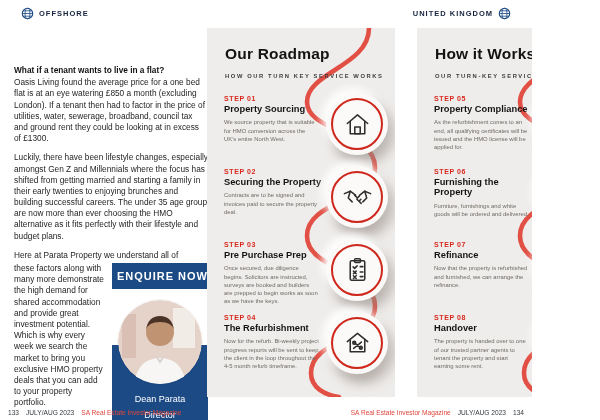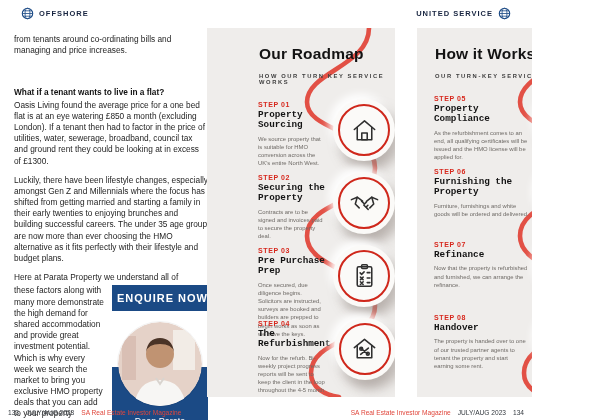--- a/index.html
+++ b/index.html
@@ -19,30 +19,30 @@
   .wrap-row { display:flex; gap:6px; }
   .narrow-col { width:94px; }
   .cta-col { width:96px; display:flex; flex-direction:column; }
   .cta-btn { background:#1b4a85; color:#fff; border:none; font-family:inherit; font-weight:700; font-size:11px; letter-spacing:1px; height:26px; width:96px; cursor:pointer;text-align:right; }
   .person-card { position:relative; background:#1b4a85; margin-top:56px; padding:47px 4px 11px; text-align:center; }
   .avatar { position:absolute; top:-45px; left:50%; transform:translateX(-50%); width:84px; height:84px; border-radius:50%; overflow:hidden; box-shadow:0 0 0 1px rgba(0,0,0,.05); }
   .person-card .line { color:#ffffff; font-size:9px; line-height:1.75; font-weight:400; }
 
   
   .panel { position:absolute; top:28px; height:369px; background:#efedeb; overflow:hidden; }
-  #panel-roadmap { left:207px; width:188px;padding-left:34px; }
+  #panel-roadmap { left:207px; width:188px; }
   #panel-how { left:417px; width:193px; }
   .curve { position:absolute; inset:0; z-index:0; }
   .panel-title { position:relative; z-index:1; font-size:15.5px; font-weight:800; color:#131313; margin:17px 0 0 18px; letter-spacing:.2px; }
   .panel-sub { position:relative; z-index:1; font-size:5.8px; letter-spacing:1.6px; color:#3d3d3d; margin:10px 0 0 18px; font-weight:600; }
   .steps { position:relative; z-index:1; margin-top:11px; }
   .step-row { display:flex; height:73px; padding-left:17px; }
   .step-text { width:99px; padding-top:5px; }
   .step-label { color:#d7281d; font-weight:700; font-size:7px; letter-spacing:.6px; }
-  .step-title { font-weight:700; font-size:9.3px; color:#141414; margin:2px 0 4px; line-height:1.12;font-family:Liberation Mono, monospace; }
+  .step-title { font-weight:700; font-size:9.3px; color:#141414; margin:2px 0 4px; line-height:1.12; }
   .step-desc { font-size:5.9px; color:#6e6a66; line-height:1.38; padding-right:4px; }
   .step-circle { width:62px; height:62px; border-radius:50%; background:#fbfaf8;
     box-shadow:7px 9px 12px rgba(150,140,134,.5), -4px -5px 8px #ffffff, 0 16px 10px -8px rgba(150,140,134,.25);
     display:flex; align-items:center; justify-content:center; position:relative; margin-left:3px; margin-top:3px; flex:none; }
   .step-circle::before { content:""; position:absolute; inset:5px; border-radius:50%; border:2px solid #cf271b; }
   .step-icon { width:31px; height:31px; position:relative; z-index:1; }
 
   
   .footer { position:absolute; bottom:4px; left:0; right:0; display:flex; justify-content:space-between; padding:0 8px; font-size:6.6px; color:#33393f; }
   .footer .seg { display:flex; gap:7px; align-items:baseline; }
@@ -58,31 +58,30 @@
   <div class="top-bar">
     <div class="brand">
       <svg class="globe" viewBox="0 0 16 16">
         <circle cx="8" cy="8" r="6.4" fill="none" stroke="#1b4a85" stroke-width="1.4"></circle>
         <ellipse cx="8" cy="8" rx="3" ry="6.4" fill="none" stroke="#1b4a85" stroke-width="1"></ellipse>
         <path d="M1.8 8 h12.4 M2.8 4.7 h10.4 M2.8 11.3 h10.4" stroke="#1b4a85" stroke-width="1" fill="none"></path>
       </svg>
       <span>OFFSHORE</span>
     </div>
     <div class="brand">
-      <span>UNITED SERVICE</span>
+      <span>UNITED KINGDOM</span>
       <svg class="globe" viewBox="0 0 16 16">
         <circle cx="8" cy="8" r="6.4" fill="none" stroke="#1b4a85" stroke-width="1.4"></circle>
         <ellipse cx="8" cy="8" rx="3" ry="6.4" fill="none" stroke="#1b4a85" stroke-width="1"></ellipse>
         <path d="M1.8 8 h12.4 M2.8 4.7 h10.4 M2.8 11.3 h10.4" stroke="#1b4a85" stroke-width="1" fill="none"></path>
       </svg>
     </div>
   </div>
 
   <div class="article">
-    <p>from tenants around co-ordinating bills and managing and price increases.</p>
     <h3>What if a tenant wants to live in a flat?</h3>
     <p>Oasis Living found the average price for a one bed flat is at an eye watering £850 a month (excluding London). If a tenant then had to factor in the price of utilities, water, sewerage, broadband, council tax and ground rent they could be looking at in excess of £1300.</p>
     <p>Luckily, there have been lifestyle changes, especially amongst Gen Z and Millennials where the focus has shifted from getting married and starting a family in their early twenties to enjoying brunches and building successful careers. The under 35 age group are now more than ever choosing the HMO alternative as it fits perfectly with their lifestyle and budget plans.</p>
     <p style="margin-bottom:2px">Here at Parata Property we understand all of</p>
     <div class="wrap-row">
       <div class="narrow-col">these factors along with many more demonstrate the high demand for shared accommodation and provide great investment potential. Which is why every week we search the market to bring you exclusive HMO property deals that you can add to your property portfolio.</div>
       <div class="cta-col">
         <button class="cta-btn">ENQUIRE NOW</button>
         <div class="person-card">
           <div class="avatar">

